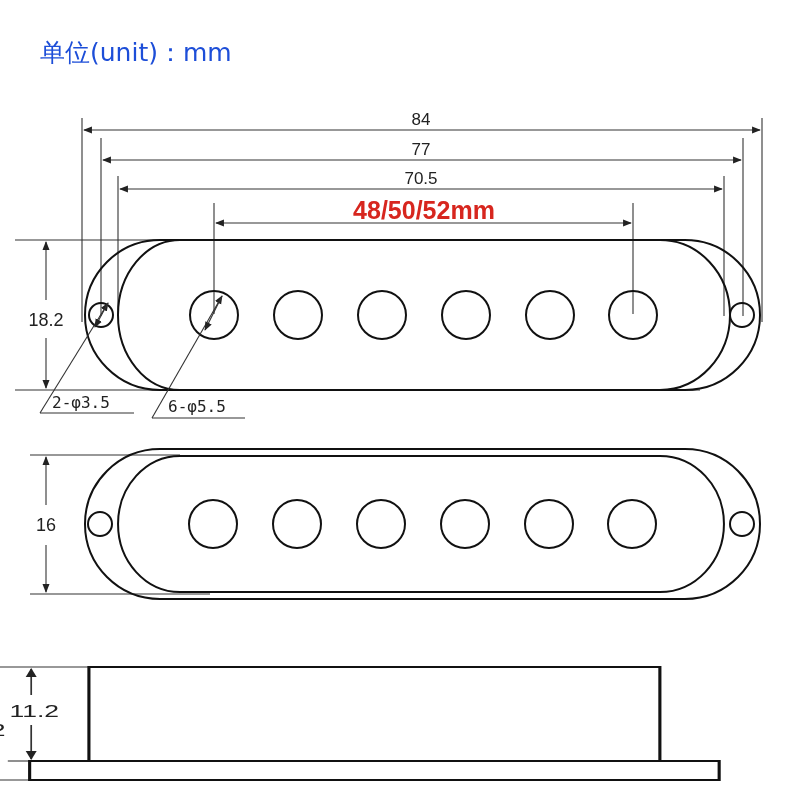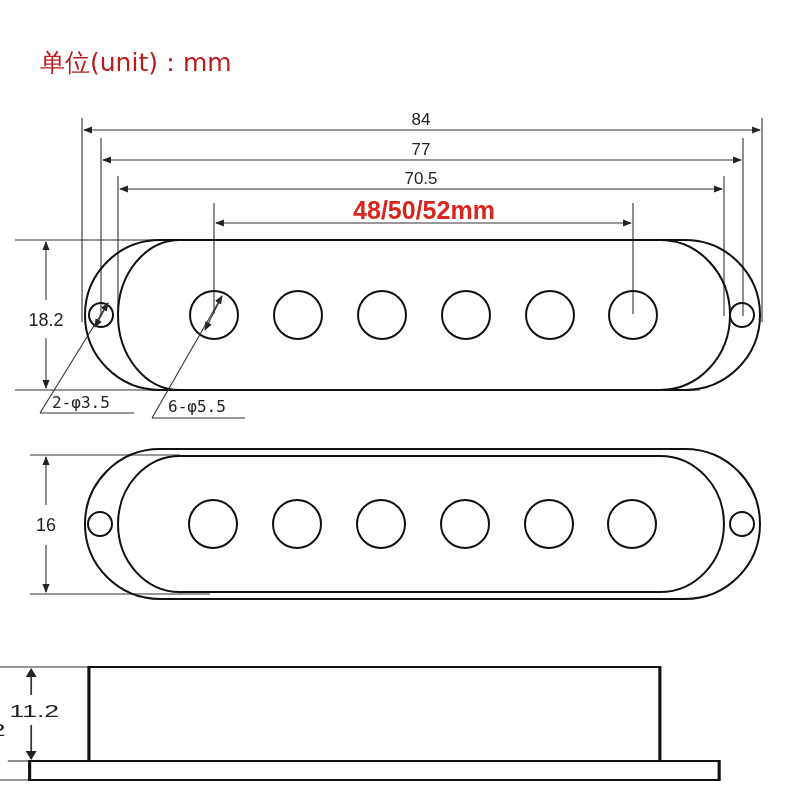--- a/index.html
+++ b/index.html
@@ -1,17 +1,17 @@
 <!DOCTYPE html>
 <html><head>
 <meta charset="utf-8">
 <style>
   html, body { margin: 0; padding: 0; background: #ffffff; }
   body { width: 800px; height: 800px; position: relative; overflow: hidden; font-family: "Liberation Sans", "DejaVu Sans", sans-serif; }
-  #unit-label { position: absolute; left: 40px; top: 46px; font-size: 25px; color: #b91c1c; font-family: "DejaVu Sans", sans-serif; }
+  #unit-label { position: absolute; left: 40px; top: 36px; font-size: 25px; color: #1d4ed8; font-family: "DejaVu Sans", sans-serif; }
   svg { position: absolute; left: 0; top: 0; }
   .dim-text { font-family: "Liberation Sans", "DejaVu Sans", sans-serif; font-size: 17px; fill: #222; }
   .mono-text { font-family: "DejaVu Sans Mono", "Liberation Mono", monospace; font-size: 16px; fill: #222; }
   .red-text { font-family: "Liberation Sans", "DejaVu Sans", sans-serif; font-size: 25px; font-weight: bold; fill: #d7261e; }
   .thick { stroke: #111; stroke-width: 2; fill: none; }
   .thin { stroke: #333; stroke-width: 1.1; fill: none; }
 </style>
 </head>
 <body>
 

